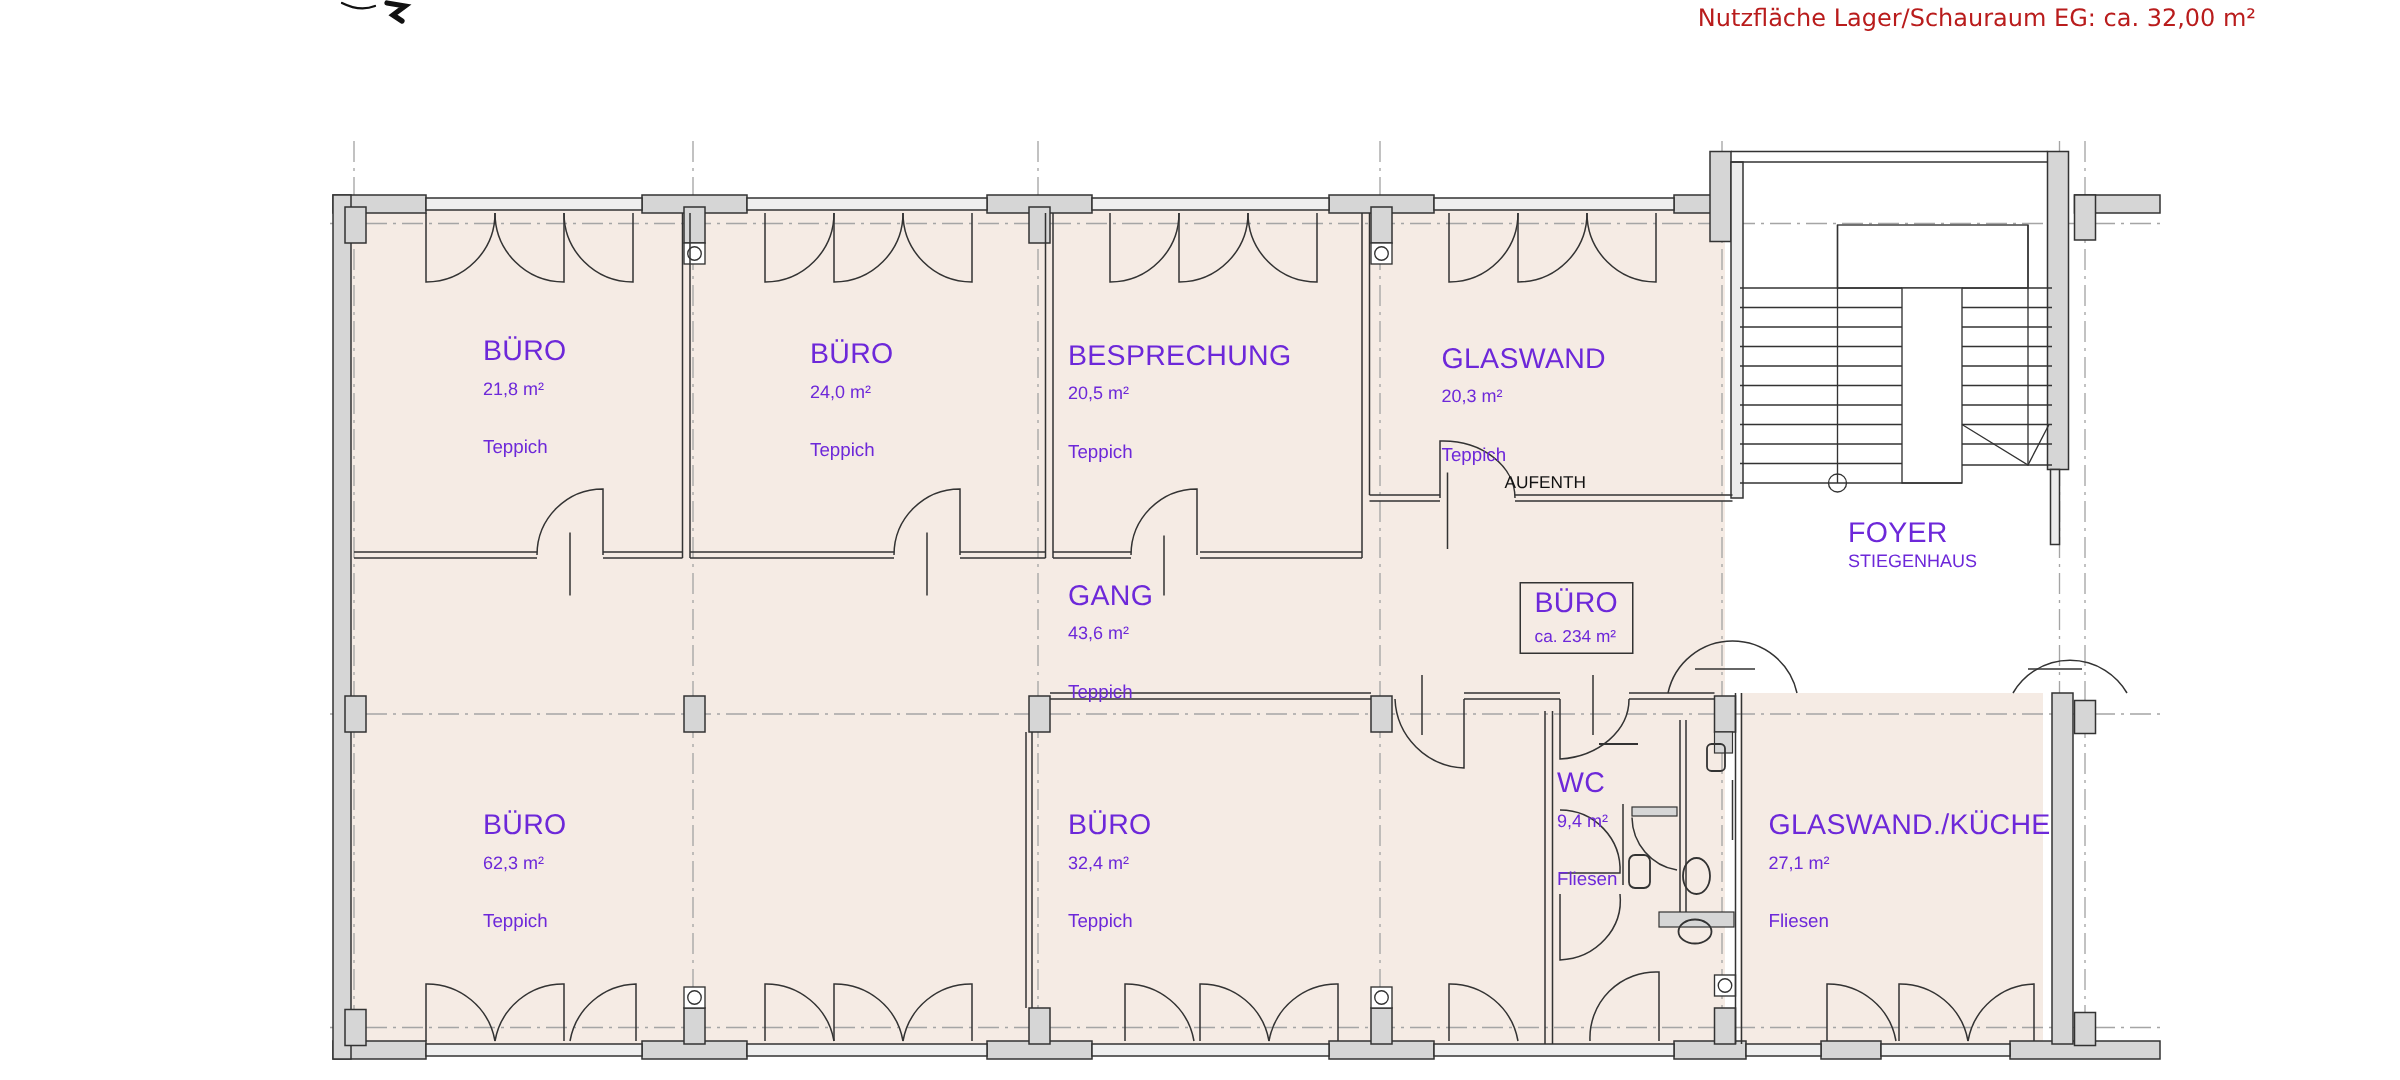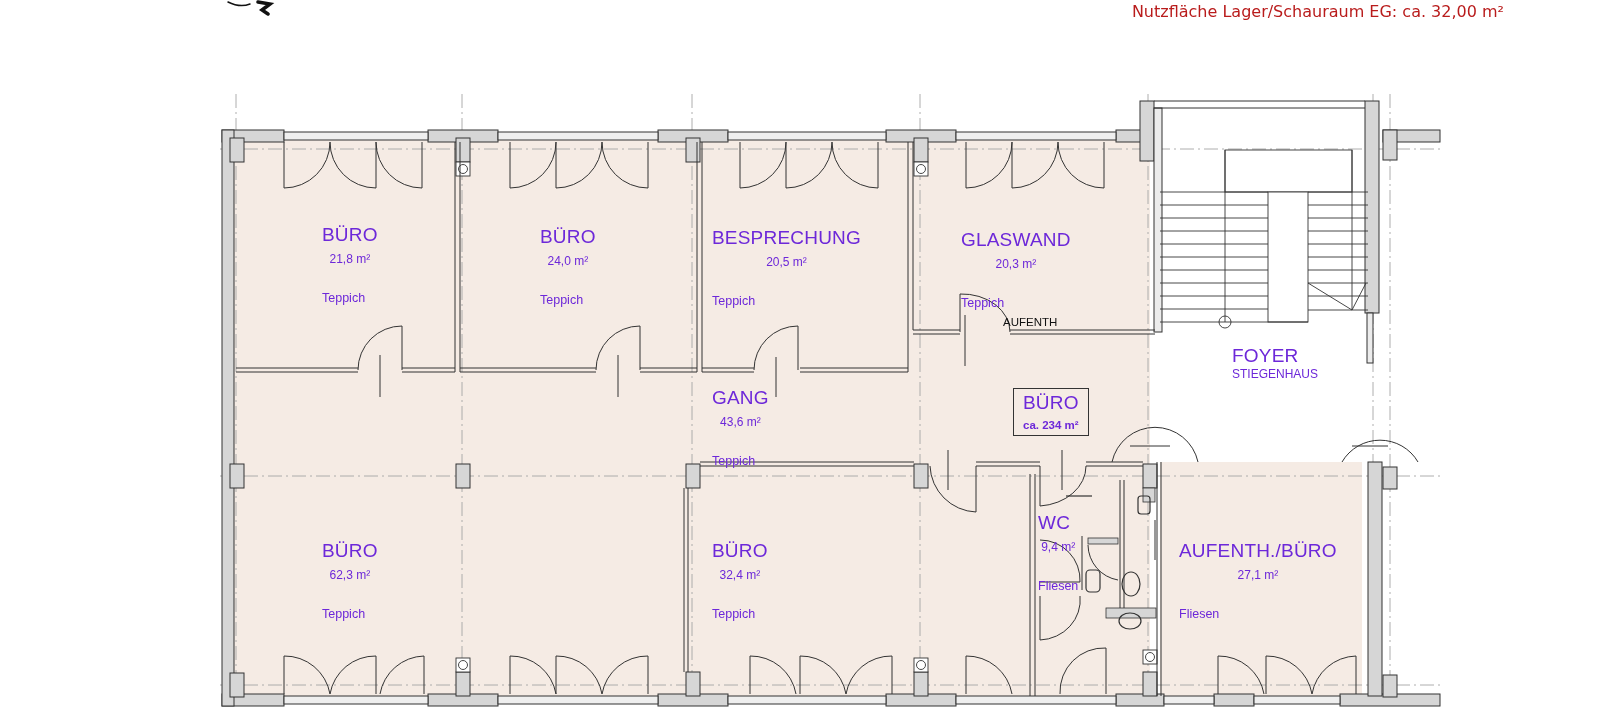--- a/index.html
+++ b/index.html
@@ -1,25 +1,25 @@
 <!DOCTYPE html>
 <html><head>
   <meta charset="utf-8">
   <style>
     html, body { margin:0; padding:0; background:#ffffff; }
     body { width:1600px; height:720px; position:relative; overflow:hidden; font-family:"Liberation Sans", sans-serif; }
     #plan { position:absolute; left:0; top:0; width:1600px; height:720px; }
     .header-note { position:absolute; right:96px; top:2px; font-family:"DejaVu Sans", sans-serif; font-size:16px; color:#b91c1c; }
     .room-label { position:absolute; color:#6d28d9; font-family:"Liberation Sans", sans-serif; white-space:nowrap; }
     .room-label .name { font-size:19px; display:block; letter-spacing:0.2px; }
-    .room-label .area { font-size:12px; display:block; margin-top:6px;text-align:center; }
+    .room-label .area { font-size:12px; display:block; margin-top:6px; }
     .room-label .floor { font-size:12.5px; display:block; margin-top:25px; }
     .room-label .sub { font-size:12px; display:block; }
     .boxed { border:1.5px solid #333; padding:3px 9px 4px 9px; background:#f5ebe4; }
-    .boxed .area { margin-top:5px; font-size:11.5px;font-weight:bold; }
+    .boxed .area { margin-top:5px; font-size:11.5px; }
     .glaswand { position:absolute; font-size:11.5px; color:#111; }
   </style>
 </head>
 <body>
 
 <svg id="plan" viewBox="0 0 1600 720" xmlns="http://www.w3.org/2000/svg">
 
   <g stroke="#111" fill="none" stroke-linecap="round">
     <path d="M228 2 Q240 8 250 4" stroke-width="1.5"></path>
     <path d="M258 2 L270 4 L262 10 L268 14" stroke-width="3.5"></path>
@@ -299,16 +299,16 @@
   <span class="name">BÜRO</span>
   <span class="area">32,4 m²</span>
   <span class="floor">Teppich</span>
 </div>
 <div class="room-label" style="left:1038px; top:512px;">
   <span class="name">WC</span>
   <span class="area">9,4 m²</span>
   <span class="floor">Fliesen</span>
 </div>
 <div class="room-label" style="left:1179px; top:540px;">
-  <span class="name">AUFENTH./BÜRO</span>
+  <span class="name">GLASWAND./KÜCHE</span>
   <span class="area">27,1 m²</span>
   <span class="floor">Fliesen</span>
 </div>
 
 </body></html>

